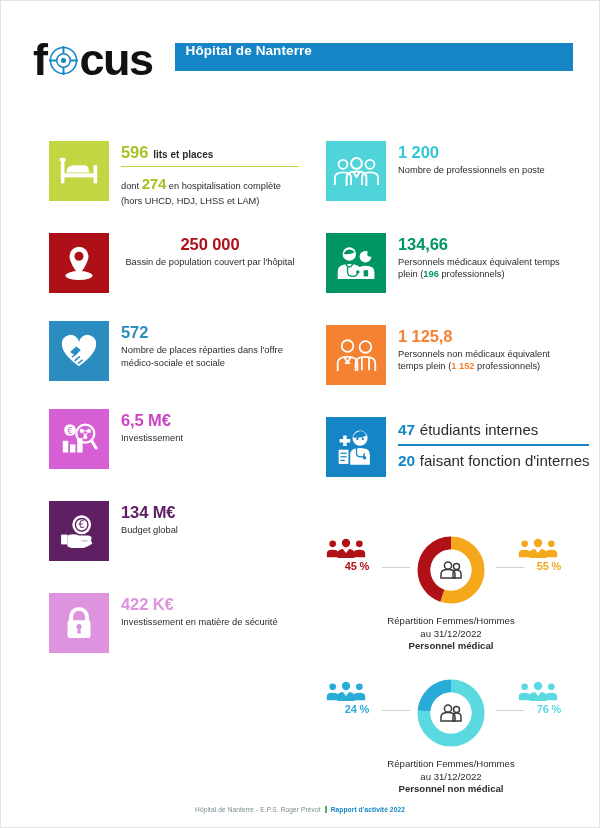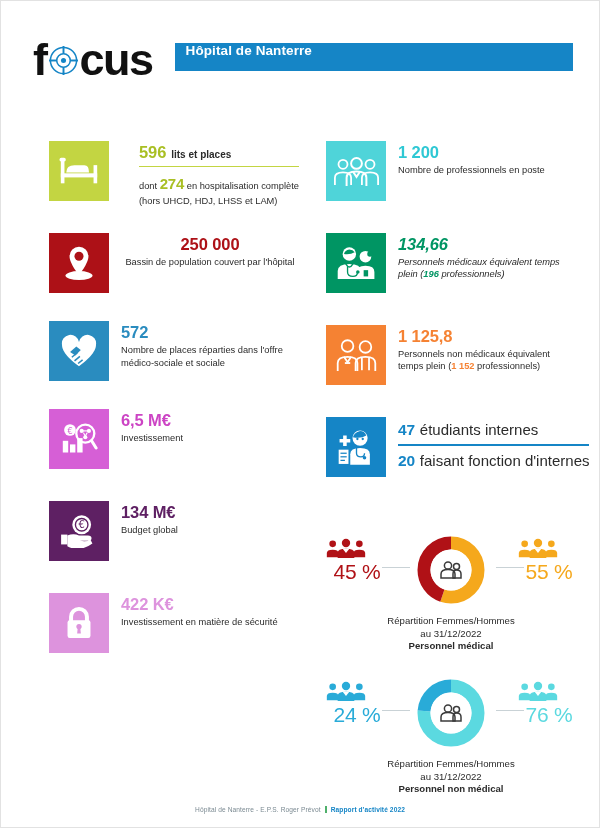--- a/index.html
+++ b/index.html
@@ -162,22 +162,22 @@
   }
   .donut-side {
     position: absolute;
     top: 4px;
     width: 62px;
     text-align: center;
   }
   .donut-side.left  { left: 0; }
   .donut-side.right { right: -4px; }
   .donut-pct {
-    font-size: 21px;
-    font-weight: normal;
+    font-size: 11px;
+    font-weight: bold;
     letter-spacing: -0.2px;
     margin-top: 2px;
   }
   .connector {
     position: absolute;
     top: 33px;
     height: 1px;
     background: #c9d2d6;
   }
   .connector.l { left: 56px;  width: 28px; }
@@ -238,21 +238,21 @@
       </span>
       <span>cus</span>
     </div>
     <div class="banner">
       <span class="banner-text">Hôpital de Nanterre</span>
     </div>
   </div>
 
   <div class="col col-left">
 
-    <div class="stat" style="margin-bottom:26px;gap:18px;">
+    <div class="stat" style="margin-bottom:26px;">
       <div class="tile" style="background:#c3d542;">
         <span>
           <svg viewBox="0 0 44 34" width="40" height="31">
             <rect x="2" y="4" width="4" height="26" fill="#ffffff"></rect>
             <rect x="38" y="10" width="4" height="20" fill="#ffffff"></rect>
             <rect x="2" y="19" width="40" height="4.5" fill="#ffffff"></rect>
             <path d="M8 18 q0 -8 9 -8 h11 q5 0 5 8 z" fill="#ffffff"></path>
             <rect x="0.5" y="2" width="7" height="4" rx="2" fill="#ffffff"></rect>
           </svg>
         </span>
@@ -387,21 +387,21 @@
             </g>
           </svg>
         </span>
       </div>
       <div class="stat-body">
         <div class="stat-num" style="color:#2fc8d4;">1 200</div>
         <div class="stat-desc">Nombre de professionnels en poste</div>
       </div>
     </div>
 
-    <div class="stat" style="margin-bottom:32px;font-style:italic;">
+    <div class="stat" style="margin-bottom:32px;">
       <div class="tile" style="background:#009563;">
         <span>
           <svg viewBox="0 0 48 38" width="43" height="34">
             <circle cx="16" cy="9" r="7.5" fill="#ffffff"></circle>
             <path d="M16 4 q-5 1 -6 5 q7 1 12 -2 q-2 -3 -6 -3z" fill="#009563"></path>
             <path d="M3 37 v-9 q0 -8 13 -8 q13 0 13 8 v9 z" fill="#ffffff"></path>
             <path d="M12 20 q4 7 8 0" fill="none" stroke="#009563" stroke-width="1.6"></path>
             <circle cx="34" cy="12" r="6.5" fill="#ffffff"></circle>
             <path d="M24 37 v-8 q0 -7 10 -7 q10 0 10 7 v8 z" fill="#ffffff"></path>
             <circle cx="39" cy="9" r="3" fill="#009563"></circle>

